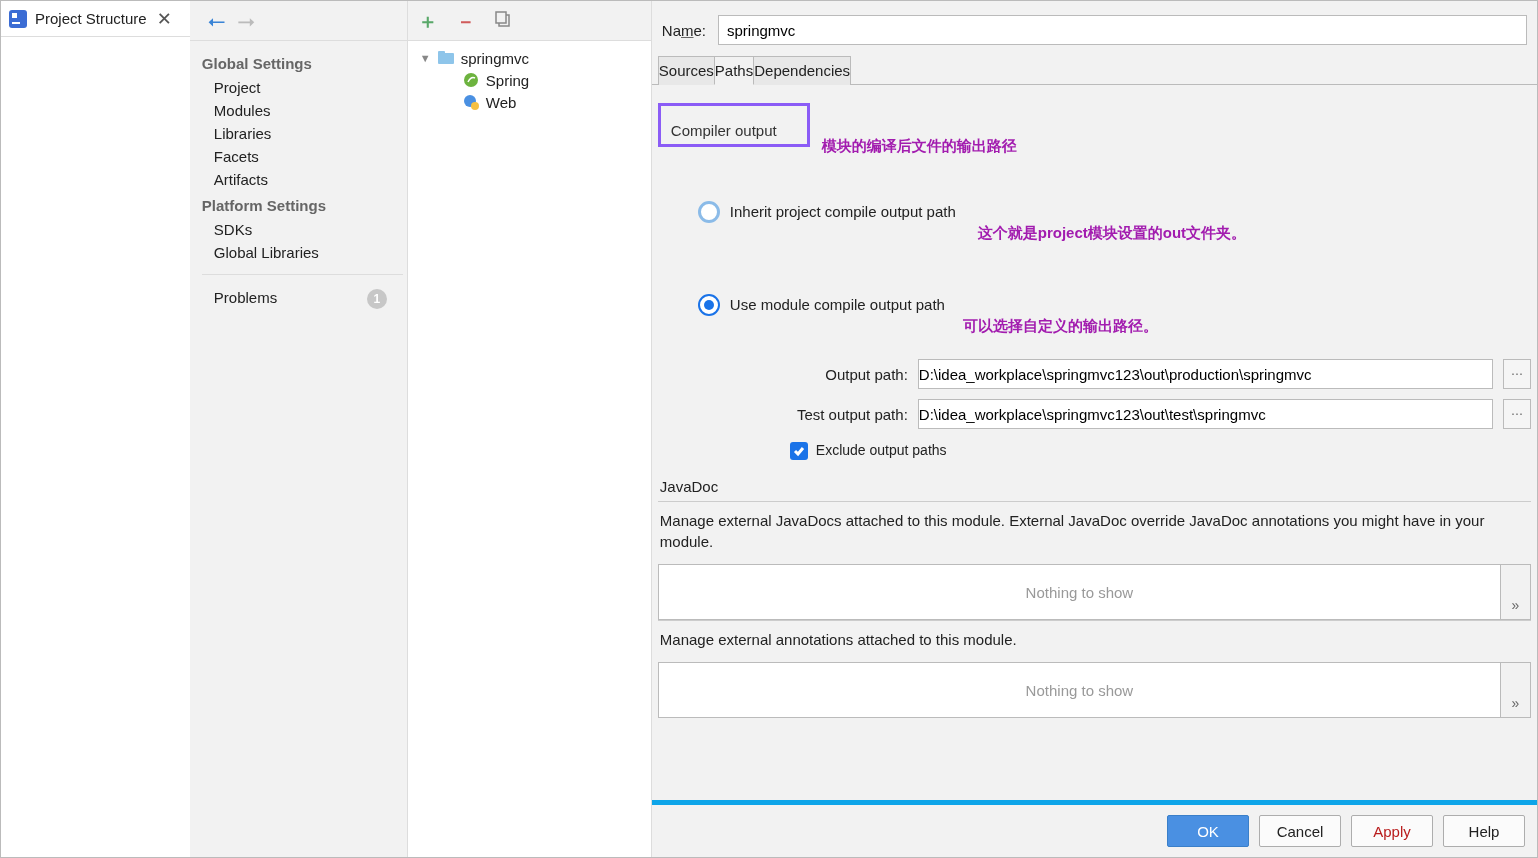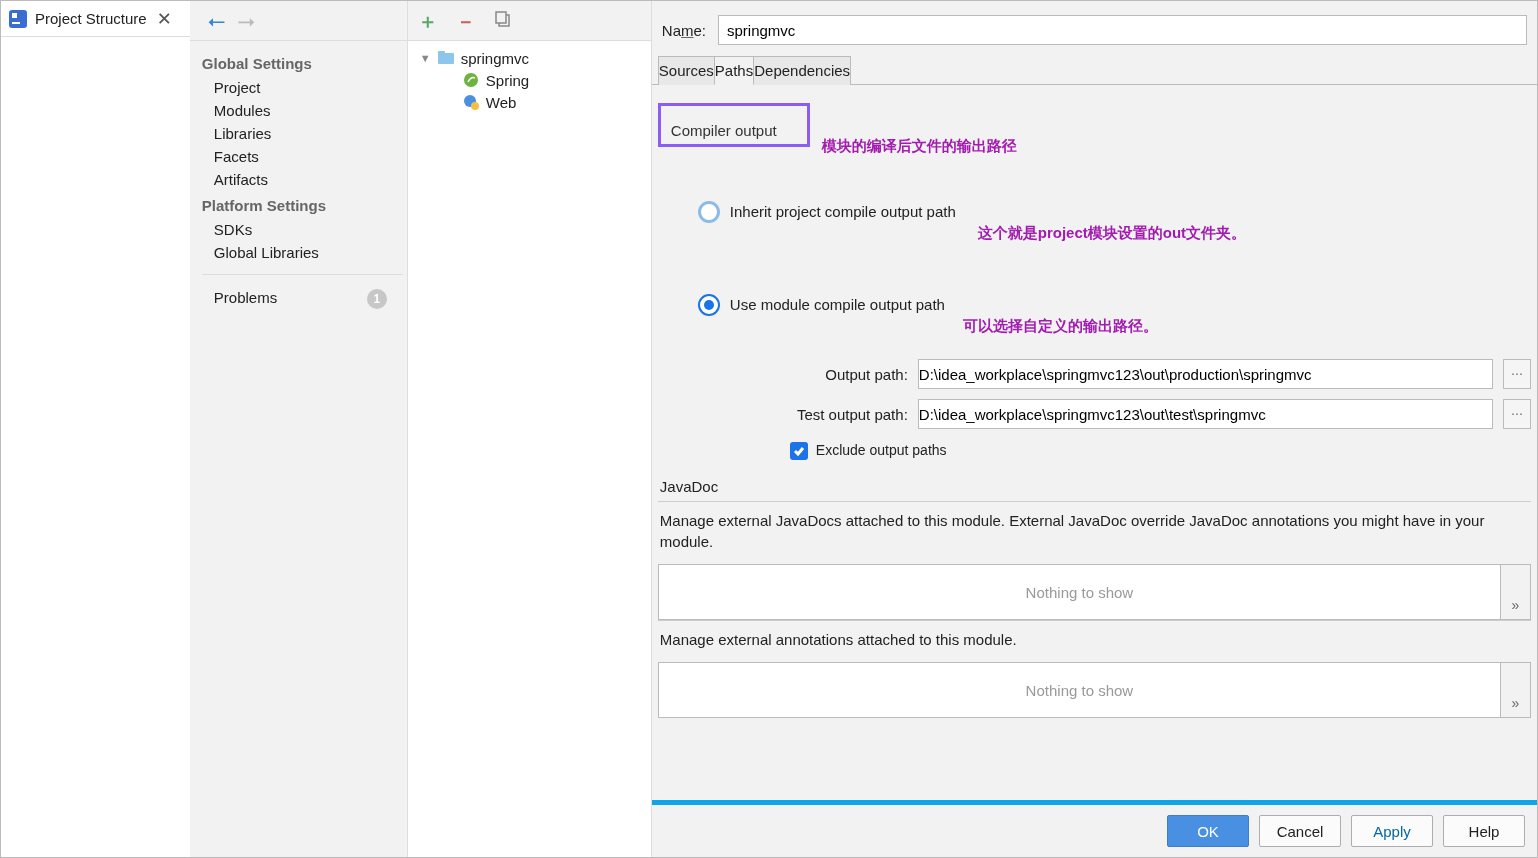--- a/index.html
+++ b/index.html
@@ -58,21 +58,21 @@
   .chk { width:18px; height:18px; background:#1a73e8; border-radius:3px; display:inline-flex; align-items:center; justify-content:center; margin-right:8px;}
   .chk svg { stroke:#fff; stroke-width:3; fill:none;}
   .sec-head { font-size:15px; padding:18px 2px 6px 2px;}
   .sec-desc { font-size:15px; padding:8px 2px 12px 2px; line-height:1.4;}
   .listbox { display:flex; }
   .listbox .lcontent { flex:1; background:#fff; border:1px solid #bbb; height:56px; display:flex; align-items:center; justify-content:center; color:#999; font-size:15px;}
   .listbox .side { width:30px; background:#f2f2f2; border:1px solid #bbb; border-left:none; display:flex; align-items:flex-end; justify-content:center; font-size:14px; color:#666; padding-bottom:6px;}
   .footer { border-top:5px solid #0ea5e9; background:#f2f2f2; padding:10px 12px; display:flex; justify-content:flex-end; gap:10px;}
   .btn { min-width:82px; height:32px; border:1px solid #adadad; background:#fbfbfb; font-size:15px; display:flex; align-items:center; justify-content:center; border-radius:2px;}
   .btn.primary { background:#4a90e2; color:#fff; border-color:#3a7fc9;}
-  .btn.disabled { color:#0369a1; }
+  .btn.disabled { color:#b91c1c; }
   .underline-n { text-decoration:underline; text-decoration-color:#666;}
 </style>
 </head>
 <body>
 
 <div class="window">
   <div class="titlebar">
     <span class="icn">
       <svg viewBox="0 0 18 18">
           <rect width="18" height="18" rx="3" fill="#3b6cd4"></rect>

